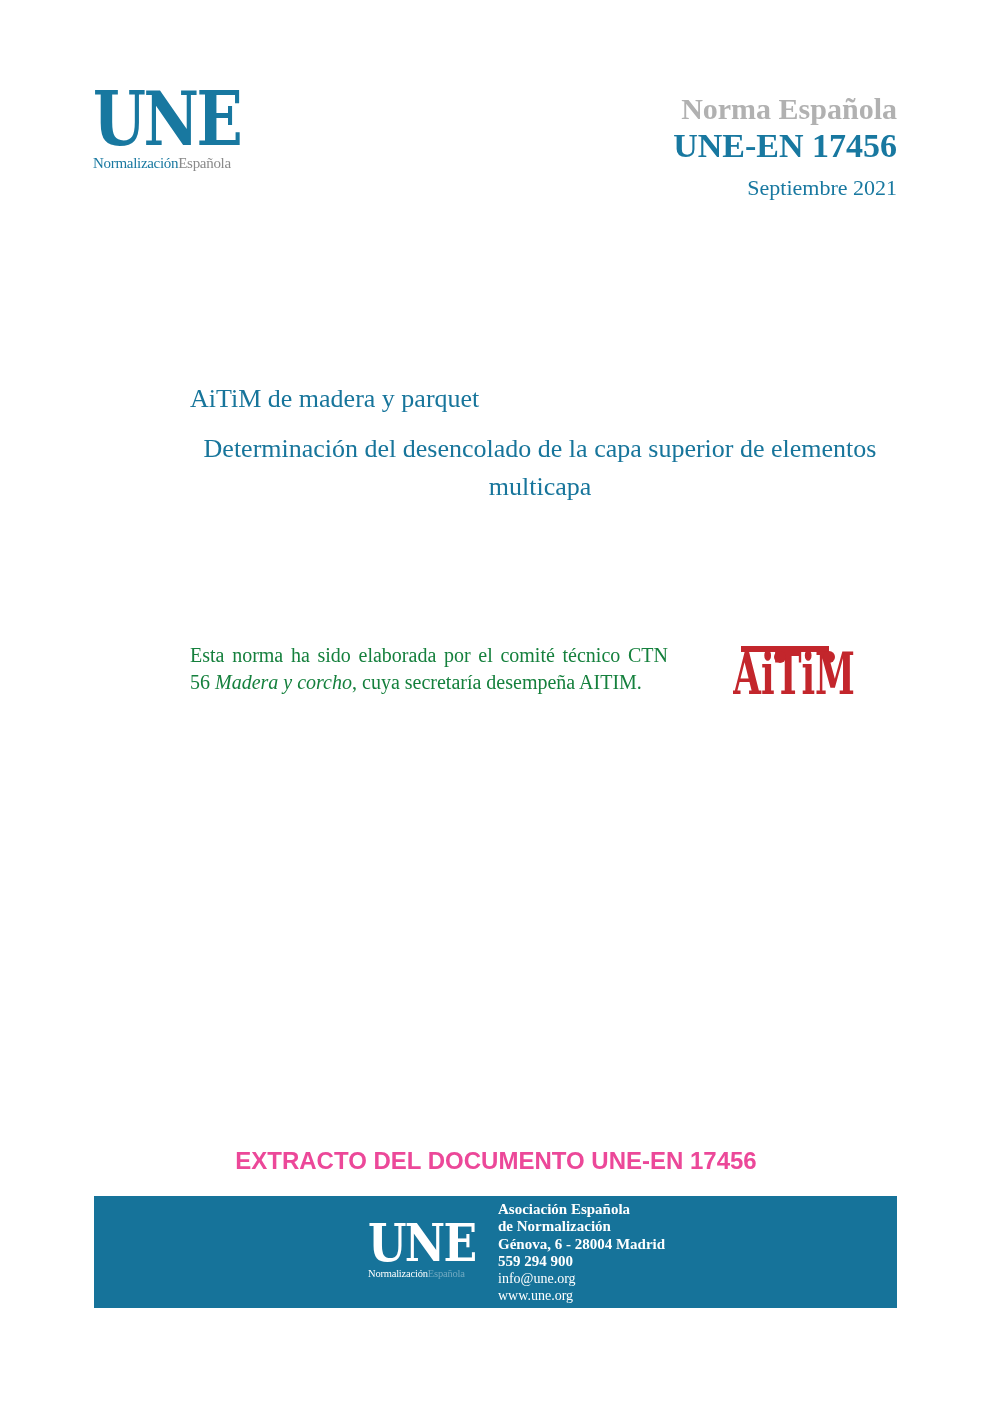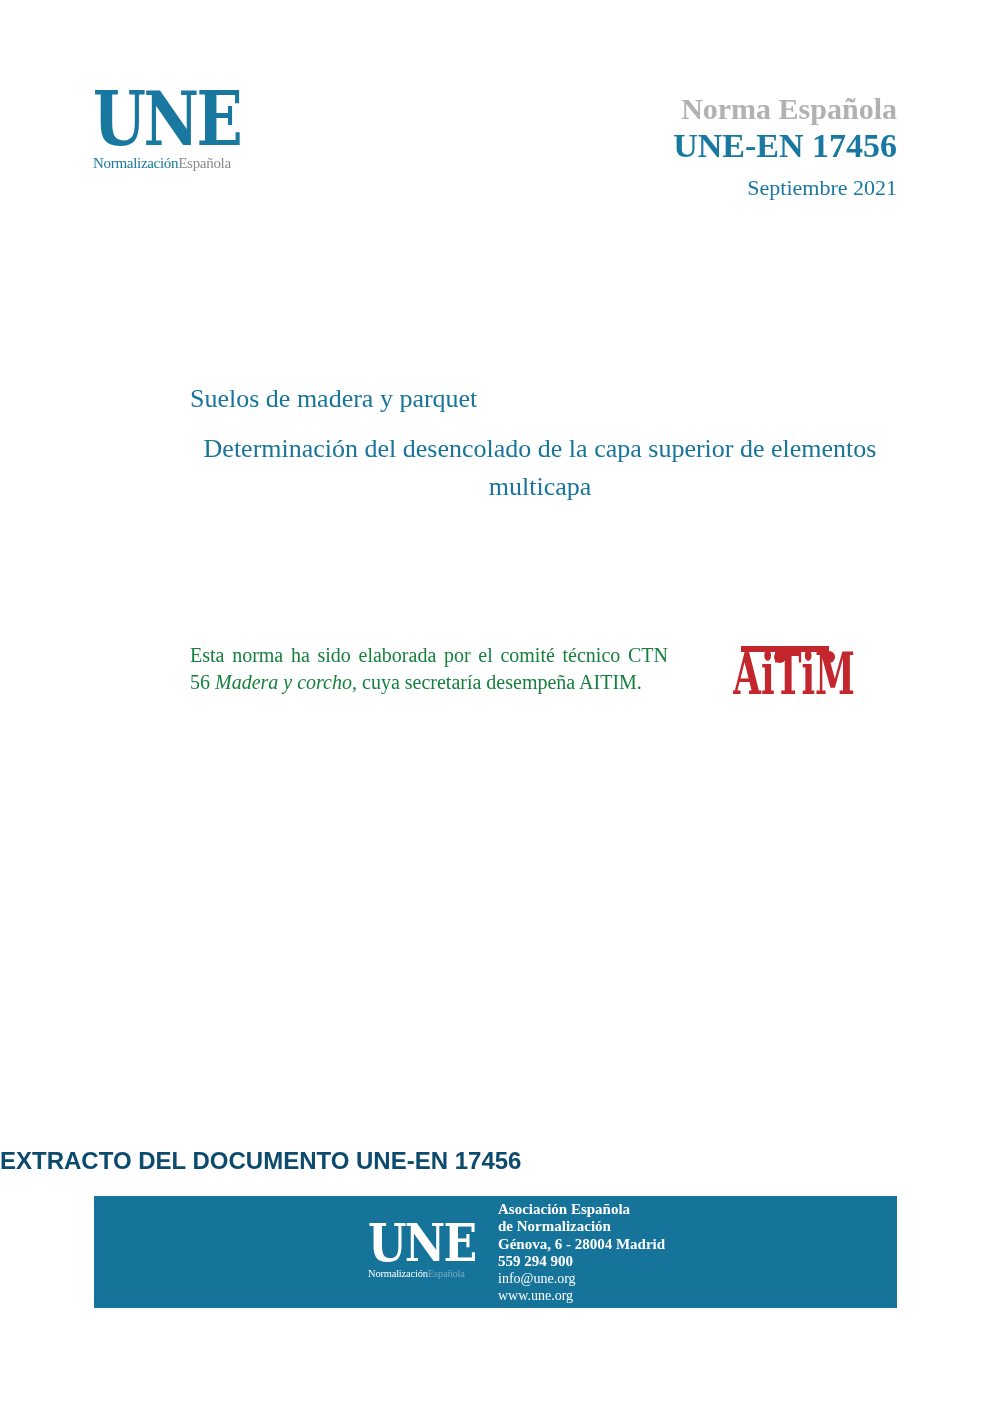--- a/index.html
+++ b/index.html
@@ -47,24 +47,24 @@
     position:absolute;left:190px;top:622px;width:478px;
     color:#15803d;font-size:20px;line-height:26.5px;
     text-align:justify;
   }
   .committee-par .italic{font-style:italic;}
   .aitim-logo{position:absolute;left:733px;top:634px;width:124px;height:68px;}
 
   
   .extract-notice{
     position:absolute;left:0;right:0;top:1147px;
-    text-align:left;
+    text-align:center;
     font-family:"Liberation Sans",sans-serif;
     font-weight:bold;font-size:24px;line-height:28px;
-    color:#0c4a6e;
+    color:#ec4899;
   }
 
   
   .footer-banner{
     position:absolute;left:94px;top:1196px;width:803px;height:112px;
     background:#16739A;
   }
   .banner-logo{position:absolute;left:274px;top:24px;width:110px;}
   .banner-une{
     display:inline-block;
@@ -98,21 +98,21 @@
     </div>
   </div>
 
   <div class="header-right">
     <div class="doc-type">Norma Española</div>
     <div class="doc-number">UNE-EN 17456</div>
     <div class="doc-date">Septiembre 2021</div>
   </div>
 
   <div class="title-block">
-    <p>Suelos de madera y parquet</p>
+    <p>AiTiM de madera y parquet</p>
     <p class="multiline">Determinación del desencolado de la capa superior de elementos multicapa</p>
   </div>
 
   <p class="committee-par"><span>Esta norma ha sido elaborada por el comité técnico CTN 56 </span><span class="italic">Madera y corcho</span><span>, cuya secretaría desempeña AITIM.</span></p>
 
   <svg class="aitim-logo" viewBox="0 0 124 68" xmlns="http://www.w3.org/2000/svg">
     <rect x="8" y="12" width="88" height="6" fill="#C3262C"></rect>
     <text x="0" y="60" font-family="DejaVu Serif, serif" font-weight="bold" font-size="58" fill="#C3262C" textLength="122" lengthAdjust="spacingAndGlyphs">AiTiM</text>
     <circle cx="47" cy="23" r="6" fill="#C3262C"></circle>
     <circle cx="96" cy="23" r="6" fill="#C3262C"></circle>

